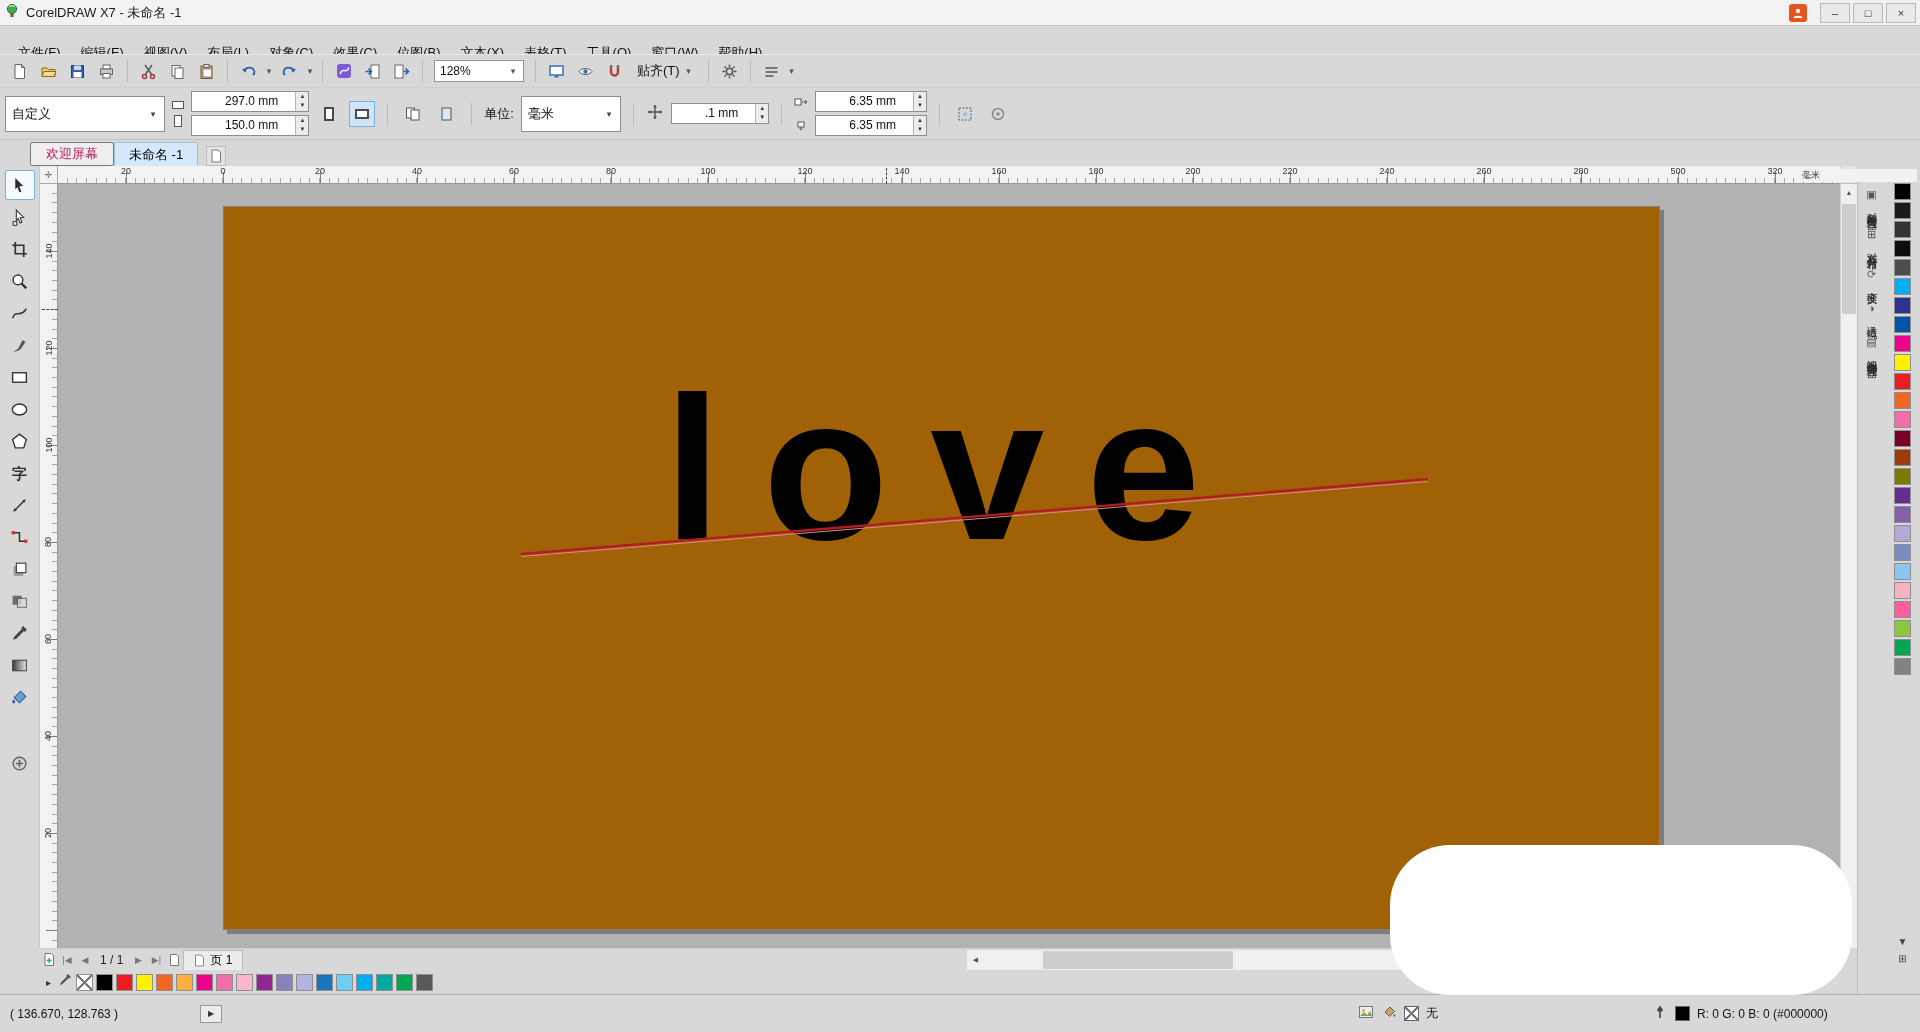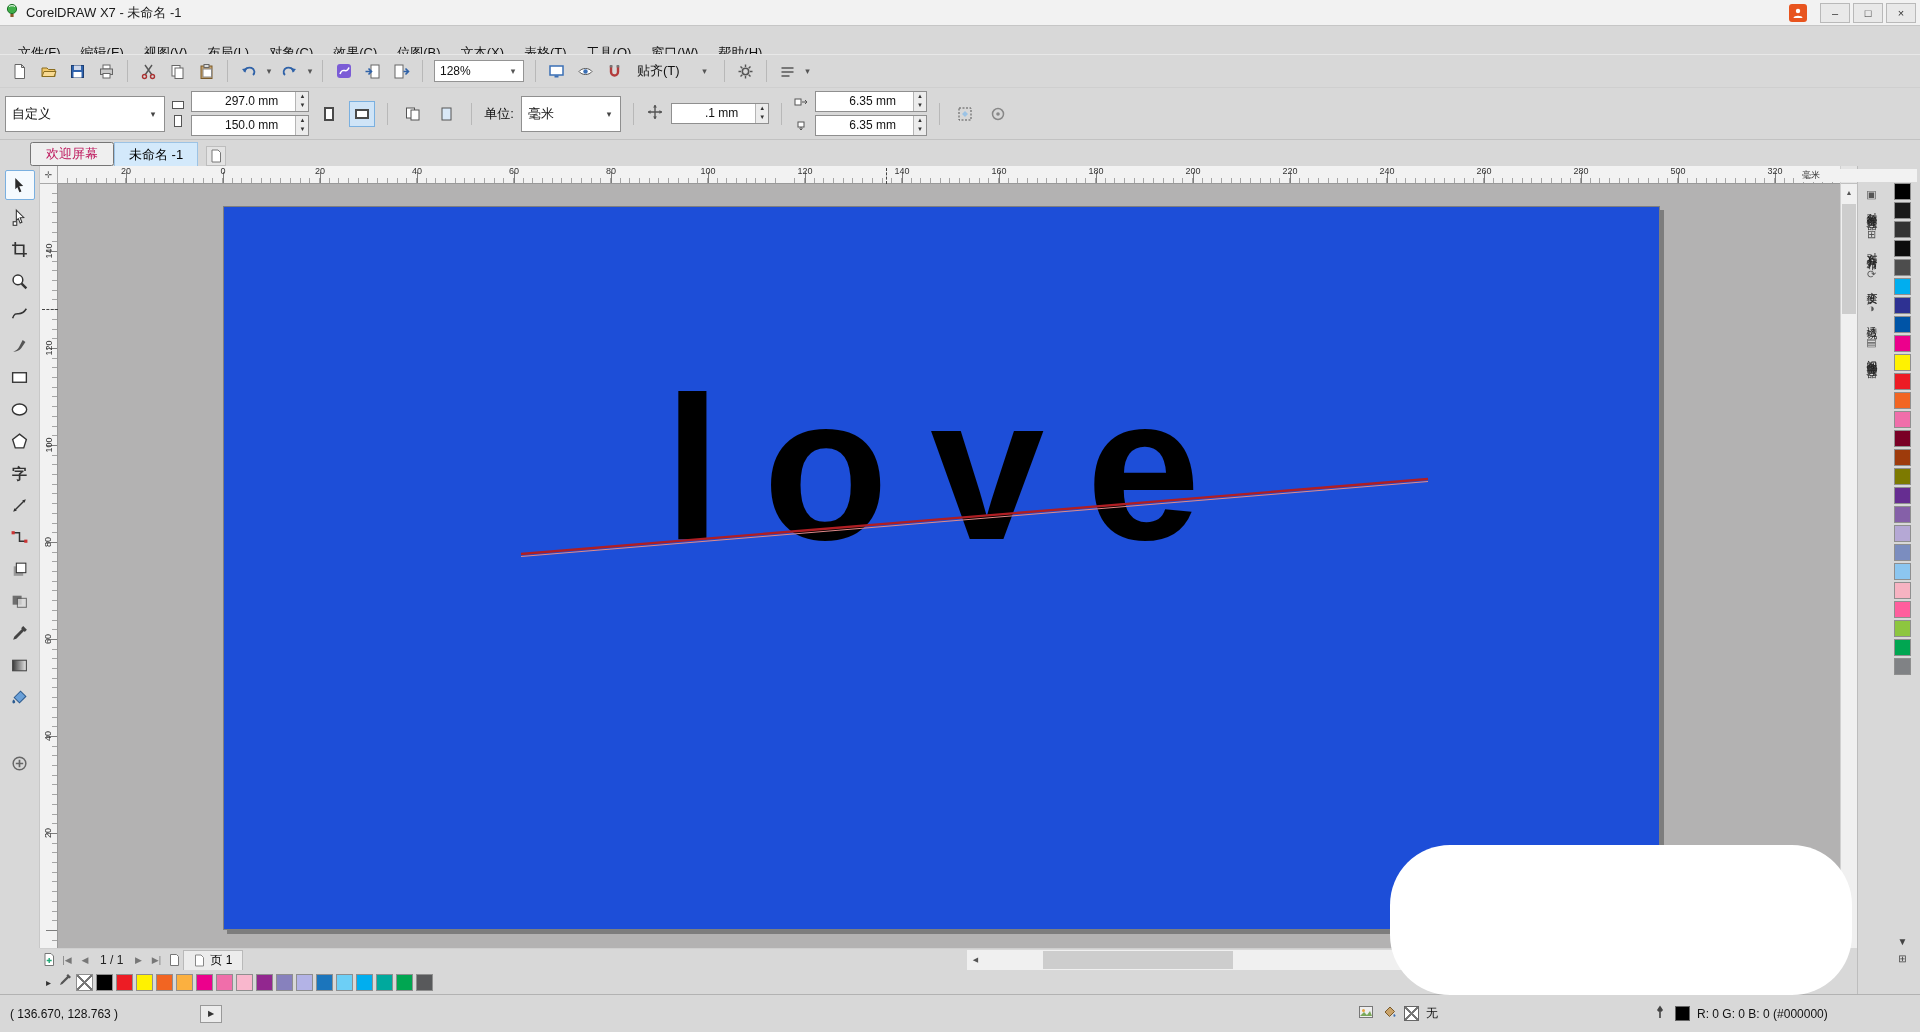--- a/index.html
+++ b/index.html
@@ -22,21 +22,21 @@
   
   .toolbar{position:absolute;left:0;top:54px;width:100%;height:34px;background:#d8d8d8;
            border-top:1px solid #e8e8e8;border-bottom:1px solid #cfcfcf;
            display:flex;align-items:center;padding-left:6px;gap:2px;}
   .tbtn{width:27px;height:27px;display:flex;align-items:center;justify-content:center;border-radius:2px;background:transparent;border:none;padding:0;}
   .tbtn svg{display:block;}
   .dd{font-size:9px;color:#555;width:10px;text-align:center;}
   .tsep{width:1px;height:22px;background:#b8b8b8;margin:0 5px;flex:0 0 1px;}
   .zoom-select{width:90px;height:22px;background:#fff;border:1px solid #949494;display:flex;align-items:center;
                justify-content:space-between;font-size:12px;padding:0 5px;margin:0 4px;}
-  .snap{display:flex;align-items:center;gap:20px;font-size:13px;padding:0 7px;height:26px;}
+  .snap{display:flex;align-items:center;gap:4px;font-size:13px;padding:0 7px;height:26px;}
   
   .propbar{position:absolute;left:0;top:88px;width:100%;height:52px;background:#d8d8d8;
            border-bottom:1px solid #c2c2c2;display:flex;align-items:center;padding-left:5px;gap:7px;}
   .combo{height:24px;background:#fff;border:1px solid #8f8f8f;display:flex;align-items:center;
          justify-content:space-between;font-size:13px;padding:17px 6px;}
   .combo .dd{color:#444;}
   .preset{width:160px;}
   .units-combo{width:100px;}
   .stack{display:flex;flex-direction:column;gap:3px;}
   .minipage-col{display:flex;flex-direction:column;gap:6px;align-items:center;}
@@ -84,21 +84,21 @@
           display:flex;flex-direction:column;overflow:hidden;padding-top:18.5px;
           background-image:
             repeating-linear-gradient(to bottom,transparent 0 66.5px,#7d7d7d 66.5px 67.5px,transparent 67.5px 97px),
             repeating-linear-gradient(to bottom,transparent 0 8.7px,#a5a5a5 8.7px 9.7px);
           background-size:11px 100%,5px 100%;background-position:right top,right top;background-repeat:no-repeat;background-color:#f2f2f2;}
   .vcell{flex:0 0 97px;height:97px;display:flex;align-items:center;justify-content:center;}
   .vnum{transform:rotate(-90deg);font-size:9px;color:#333;}
   .vmarker{position:absolute;top:125px;left:2px;right:0;border-top:1px dashed #444;}
   
   .viewport{position:absolute;left:58px;top:184px;width:1782px;height:764px;background:#b3b2b2;overflow:hidden;}
-  .page{position:absolute;left:165px;top:22px;width:1437px;height:724px;background:#1d4ed8;border:1px solid #7f7f7f;
+  .page{position:absolute;left:165px;top:22px;width:1437px;height:724px;background:#a16207;border:1px solid #7f7f7f;
         box-shadow:4px 4px 0 rgba(60,60,60,.45);}
   .love{position:absolute;left:440px;top:158px;font-size:205px;font-weight:bold;letter-spacing:42px;line-height:1;
         color:#000;font-family:"Liberation Sans","DejaVu Sans",sans-serif;}
   .strike{position:absolute;left:0;top:0;width:1437px;height:724px;pointer-events:none;}
   
   .vscroll{position:absolute;left:1840px;top:166px;width:17px;height:782px;background:#f0f0f0;border-left:1px solid #d0d0d0;}
   .vs-arrow{position:absolute;left:0;width:100%;height:17px;font-size:7px;color:#555;display:flex;align-items:center;justify-content:center;background:#f0f0f0;border:none;padding:0;}
   .vs-arrow.up{top:18px;} .vs-arrow.down{bottom:0;}
   .vs-corner{position:absolute;top:0;left:0;width:100%;height:18px;background:#e4e4e4;border-bottom:1px solid #c0c0c0;font-size:8px;color:#666;display:flex;align-items:center;justify-content:center;}
   .vs-thumb{position:absolute;left:1px;right:1px;top:38px;height:110px;background:#cdcdcd;}

